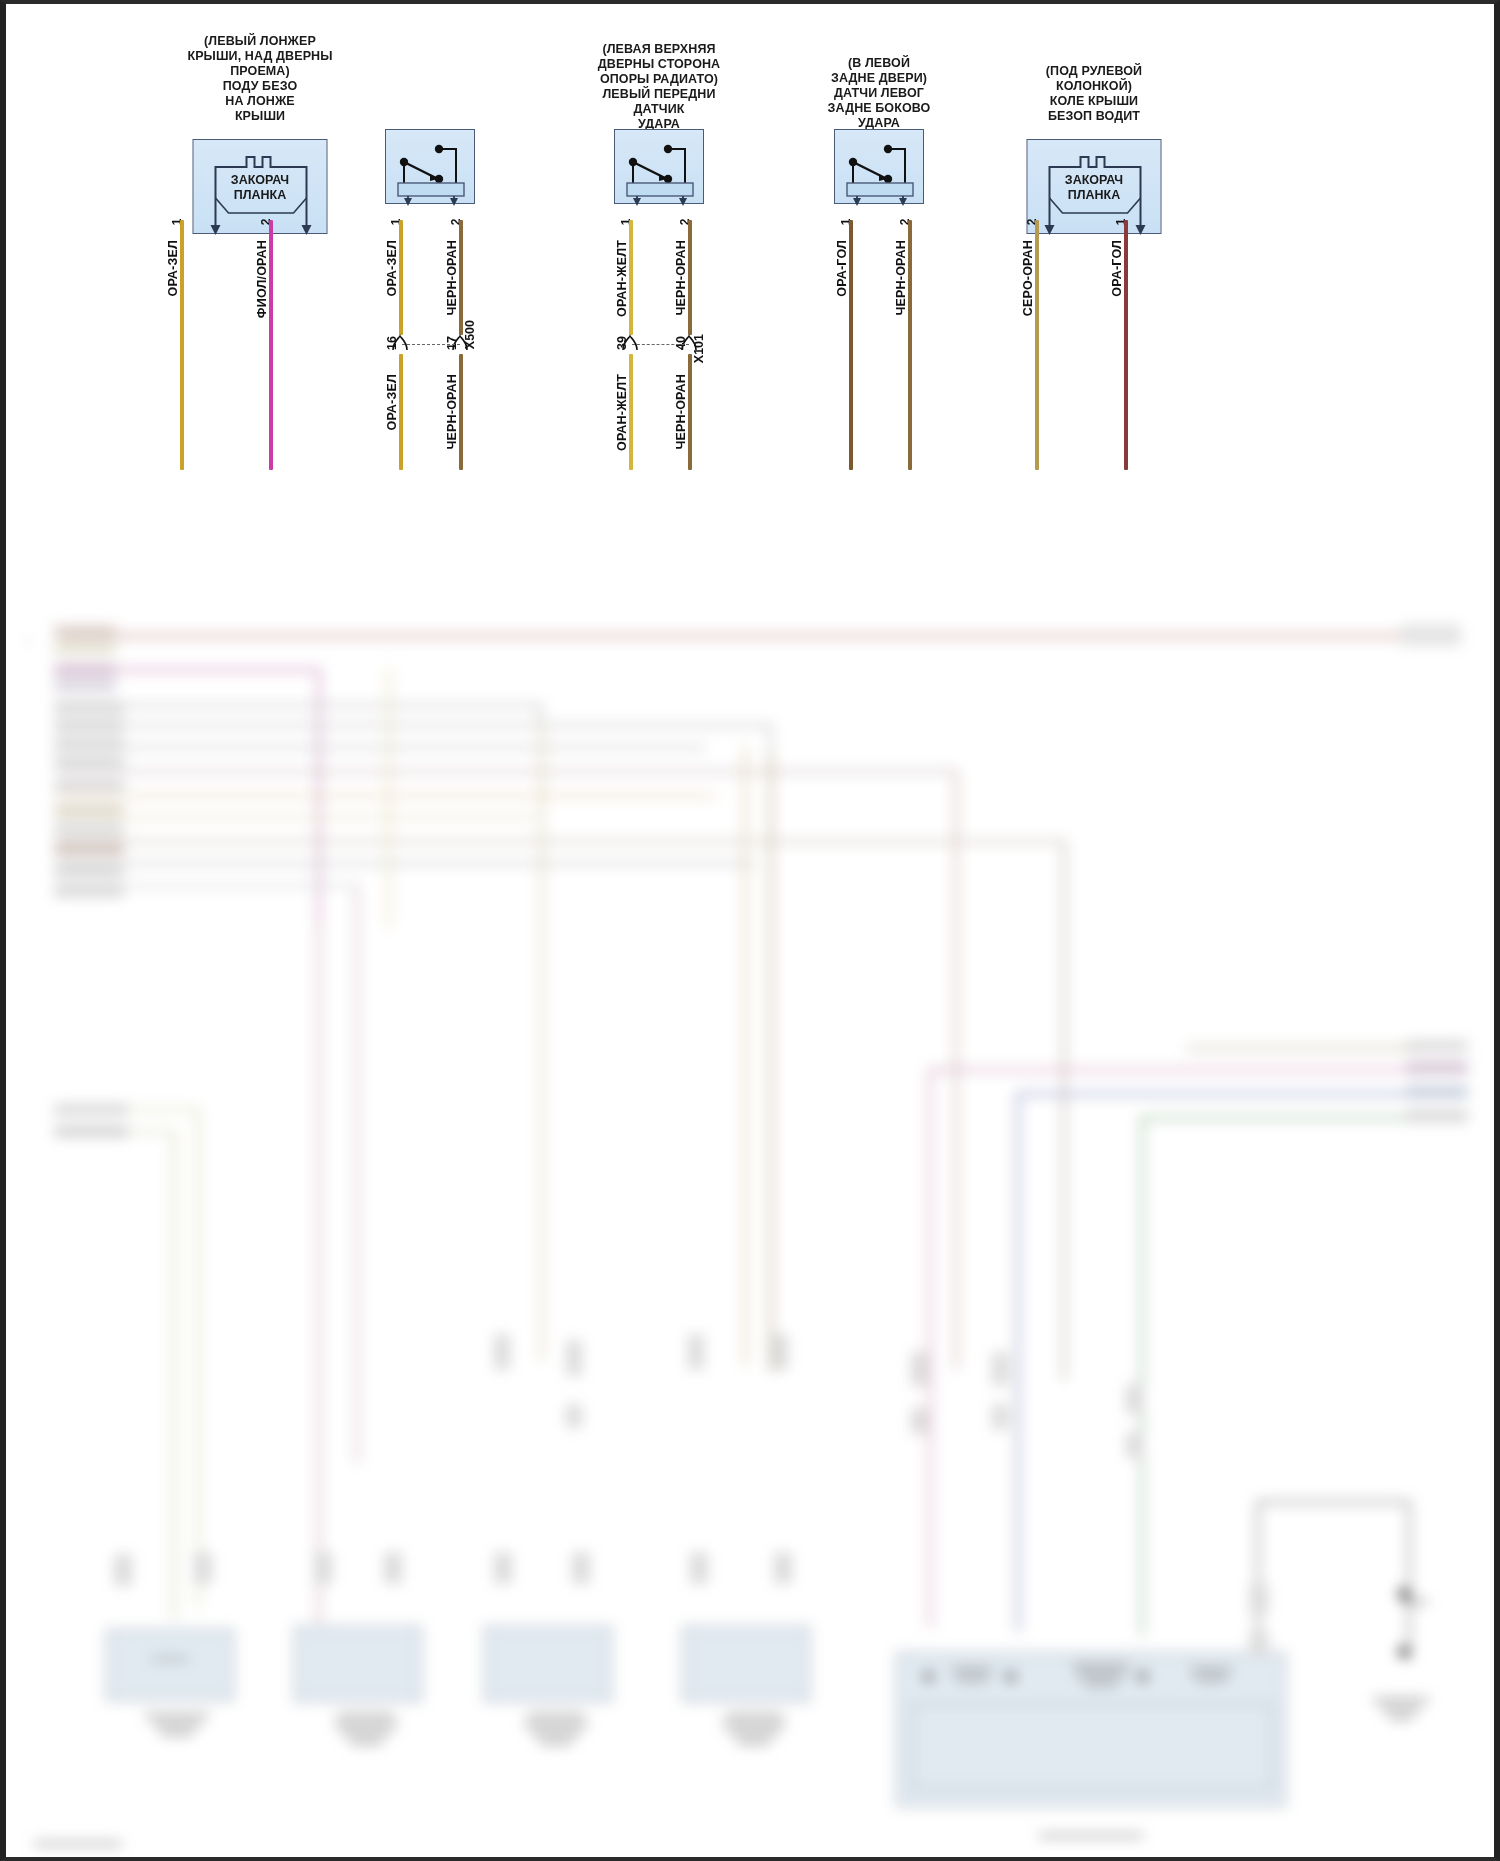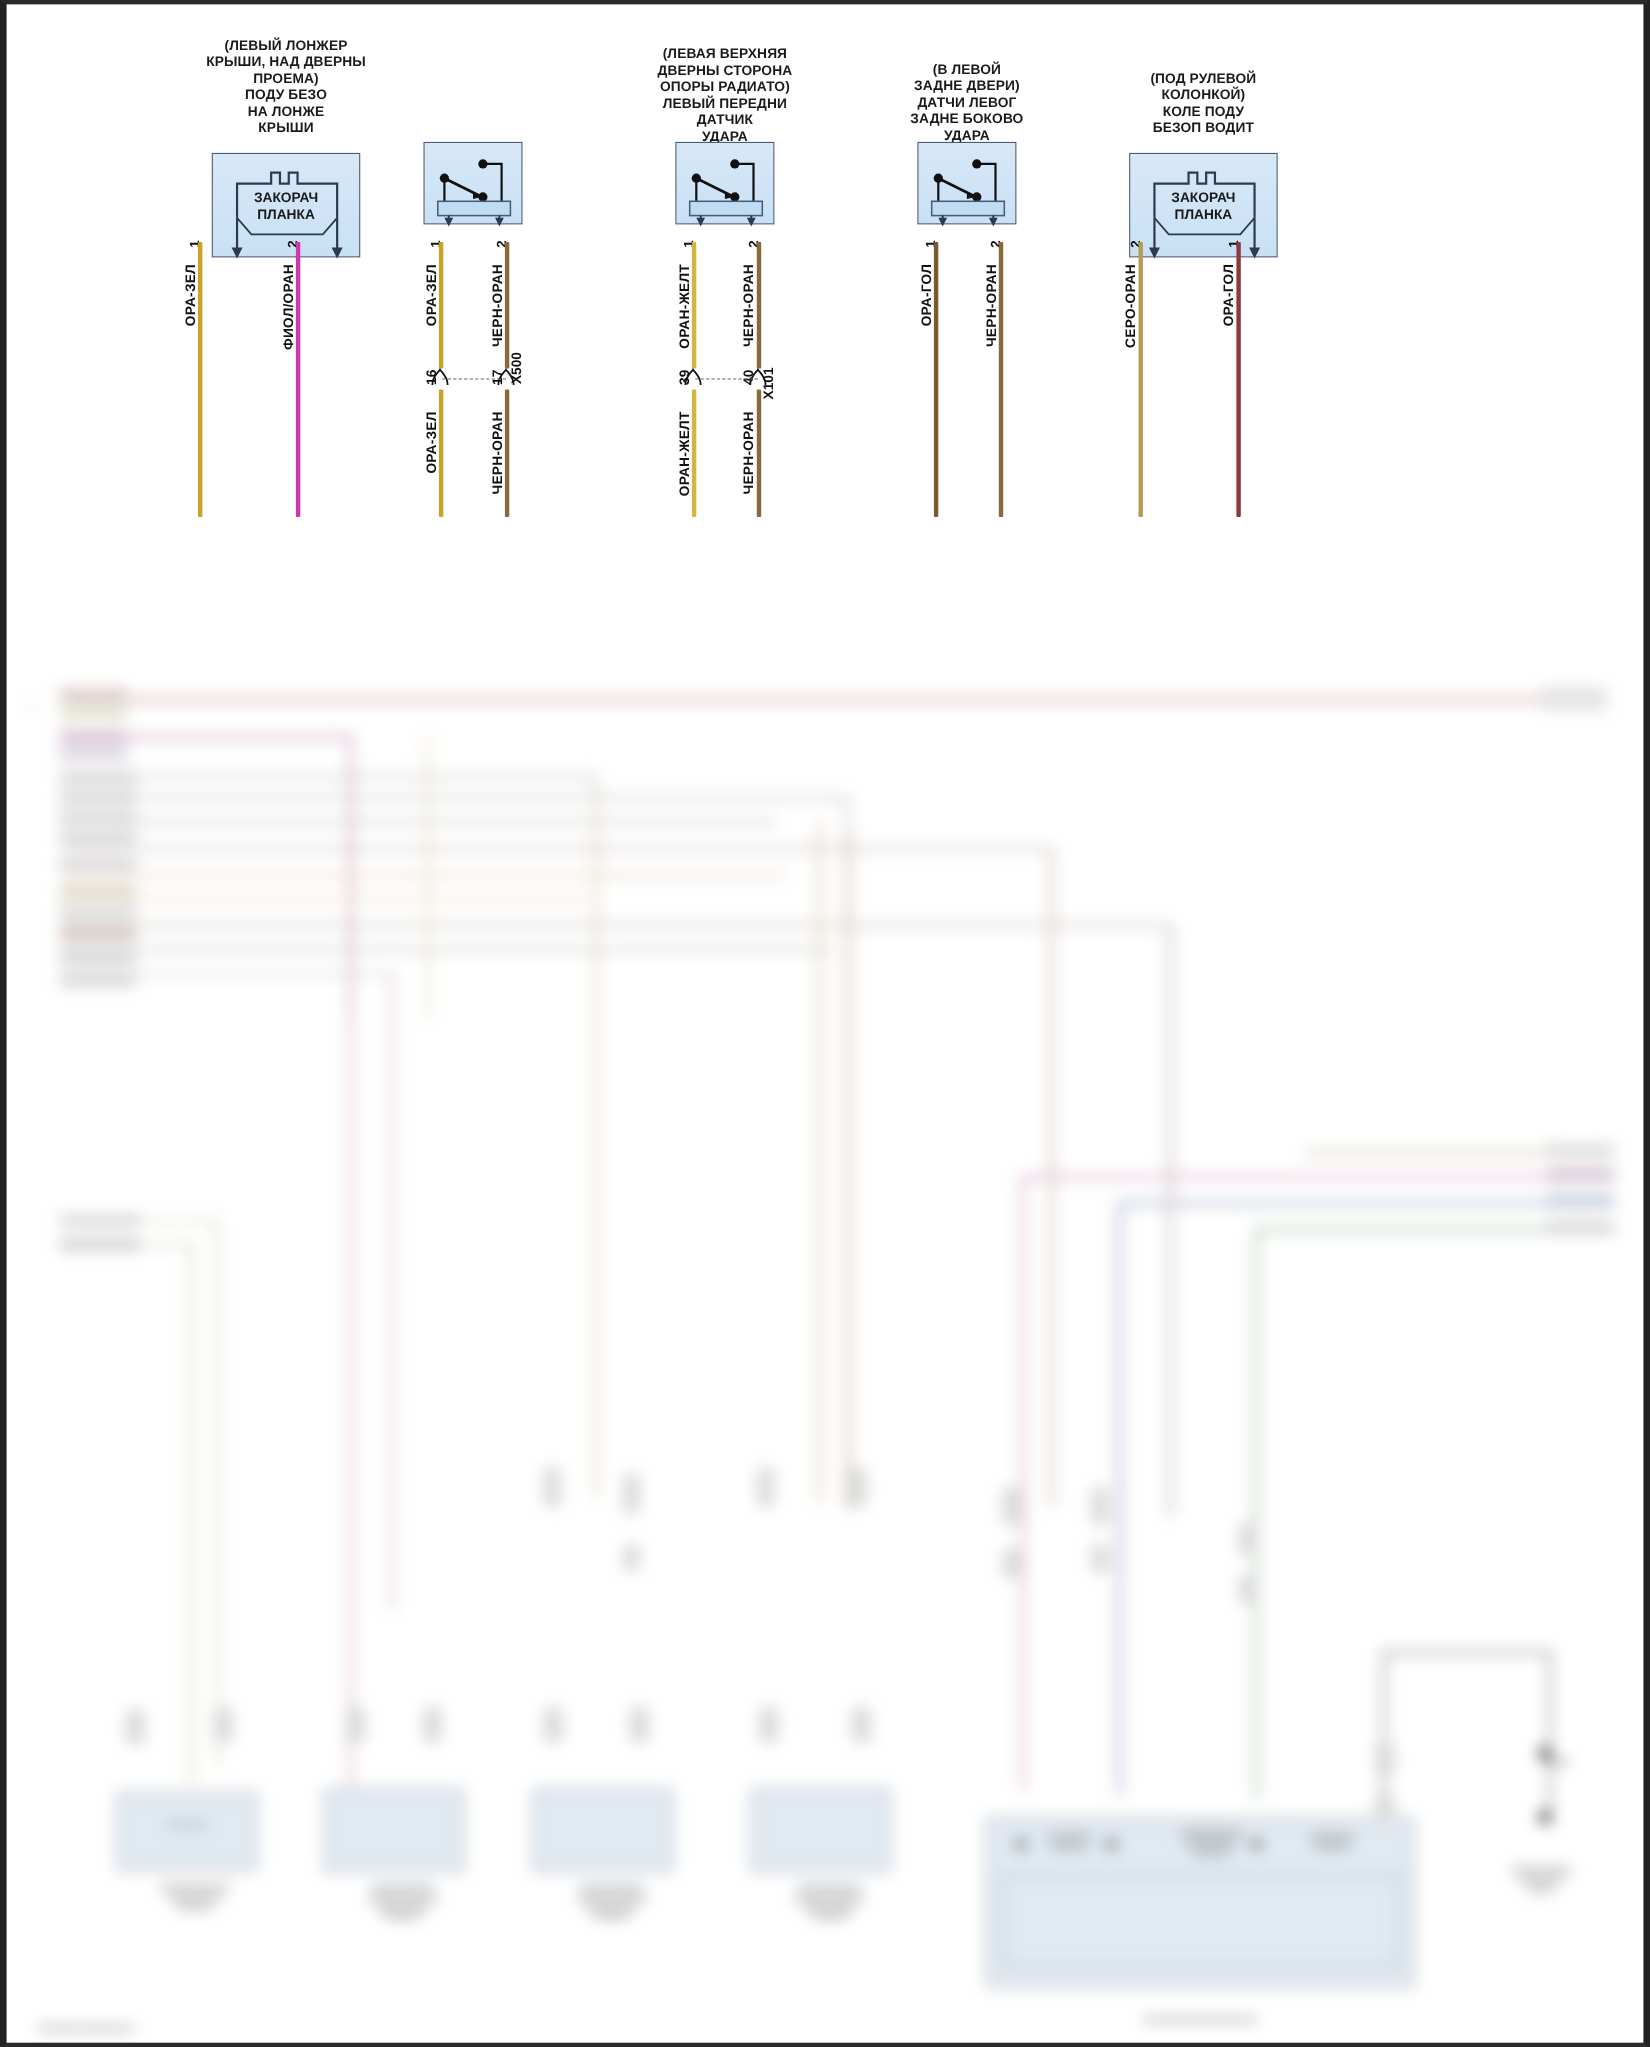--- a/index.html
+++ b/index.html
@@ -394,21 +394,21 @@
       <div class="pinnum" style="left:833px;top:214px;">1</div>
       <div class="wlab" style="left:829px;top:236px;">ОРА-ГОЛ</div>
       <div class="wire" style="left:843px;top:216px;height:250px;background:#7a5a2e;"></div>
 
       <div class="pinnum" style="left:892px;top:214px;">2</div>
       <div class="wlab" style="left:888px;top:236px;">ЧЕРН-ОРАН</div>
       <div class="wire" style="left:902px;top:216px;height:250px;background:#8a6a3a;"></div>
 
       <div class="cap" style="left:1088px;top:60px;width:230px;">(ПОД РУЛЕВОЙ
 КОЛОНКОЙ)
-КОЛЕ ПОДУ
+КОЛЕ КРЫШИ
 БЕЗОП ВОДИТ</div>
 
       <div class="comp" style="left:1088px;top:135px;width:135px;height:95px;">
         <svg width="135" height="95" viewBox="0 0 135 95">
           <path d="M22 58 L22 27 L53 27 L53 17 L61 17 L61 27 L69 27 L69 17 L77 17 L77 27 L113 27 L113 58" fill="none" stroke="#2b3a52" stroke-width="2"></path>
           <path d="M22 58 L35 73 L100 73 L113 58" fill="none" stroke="#2b3a52" stroke-width="1.6"></path>
           <path d="M22 58 L22 92" stroke="#2b3a52" stroke-width="2" fill="none"></path>
           <path d="M113 58 L113 92" stroke="#2b3a52" stroke-width="2" fill="none"></path>
           <path d="M17 85 L22 95 L27 85 Z" fill="#2b3a52"></path>
           <path d="M108 85 L113 95 L118 85 Z" fill="#2b3a52"></path>

